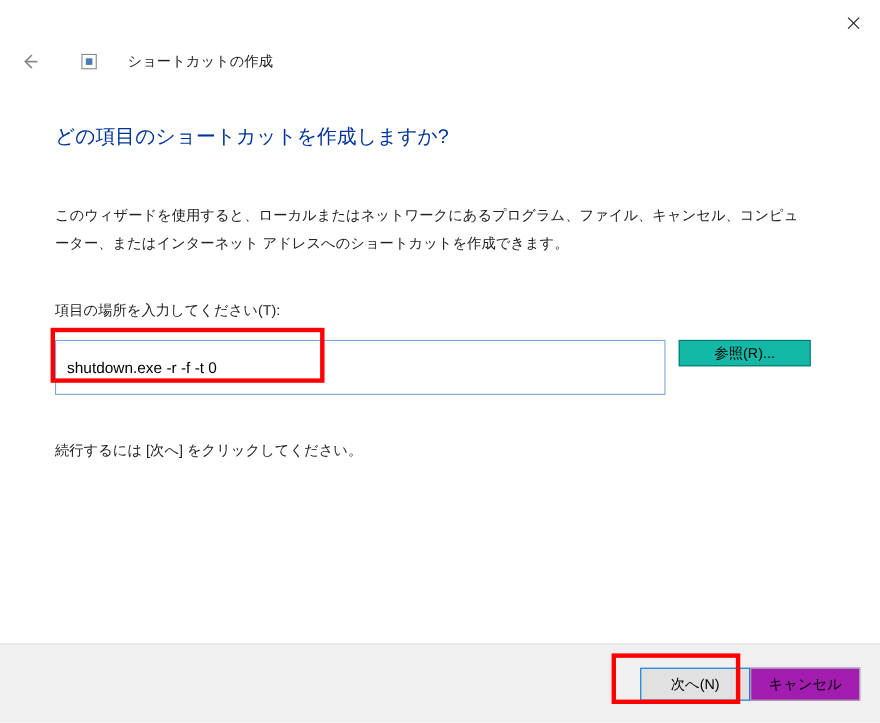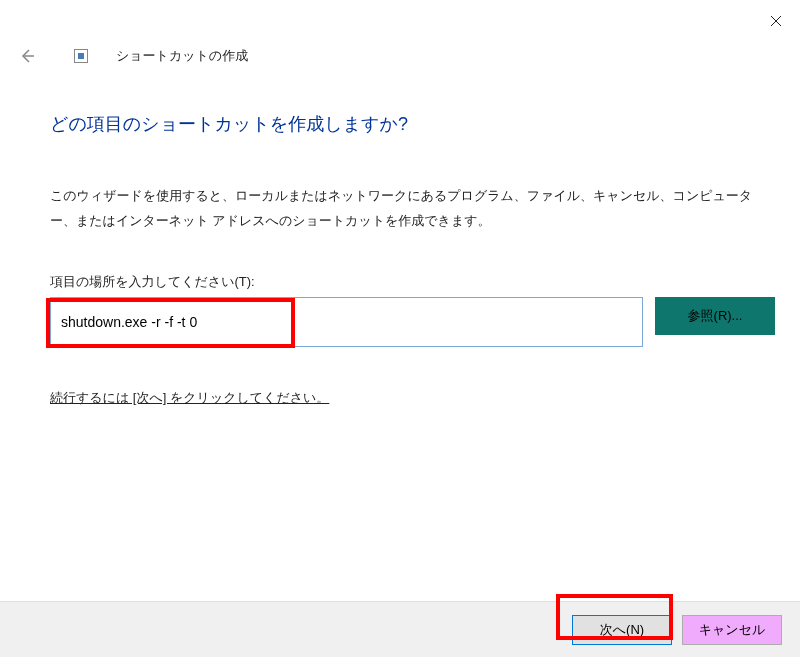--- a/index.html
+++ b/index.html
@@ -73,86 +73,84 @@
       height: 6px;
       background: #4a7bb8;
       left: 3px;
       top: 3px;
     }
     .header-title {
       font-size: 13px;
       color: #222;
     }
     .content {
-      padding: 40px 25px 0 50px;
+      padding: 40px 63px 0 50px;
     }
     .main-heading {
       color: #003399;
       font-size: 18px;
       font-weight: 400;
       margin-bottom: 48px;
     }
     .description {
       font-size: 13px;
       color: #222;
       line-height: 1.9;
       margin-bottom: 40px;
     }
     .field-label {
       font-size: 13px;
       color: #222;
-      margin-bottom: 6px;
+      margin-bottom: 18px;
     }
     .input-row {
       display: flex;
       gap: 12px;
       align-items: stretch;
       margin-bottom: 42px;
     }
     .path-input {
       flex: 1;
       height: 50px;
       border: 1px solid #7aa8d8;
       padding: 0 10px;
       font-size: 14px;
       font-family: inherit;
       outline: none;
     }
     .browse-btn {
       width: 120px;
-      height: 38px;
-      background: #0f766e;
+      height: 24px;
+      background: #14b8a6;
       border: 1px solid #0f766e;
       font-size: 13px;
       cursor: pointer;
       font-family: inherit;
     }
     .continue-text {
       font-size: 13px;
       color: #222;
-      text-decoration: underline;
     }
     .button-bar {
       position: absolute;
       bottom: 0;
       left: 0;
       right: 0;
-      height: 56px;
+      height: 72px;
       border-top: 1px solid #dfdfdf;
       background: #f0f0f0;
       display: flex;
       justify-content: flex-end;
       align-items: center;
       padding-right: 18px;
-      gap: 10px;
     }
     .footer-btn {
       min-width: 100px;
       height: 30px;
-      background: #f0abfc;
+      background: #a21caf;
       border: 1px solid #adadad;
       font-size: 13px;
       cursor: pointer;
       font-family: inherit;
       padding: 0 12px;
     }
     .footer-btn.primary {
       background: #e1e1e1;
       border: 1px solid #0078d7;
     }

